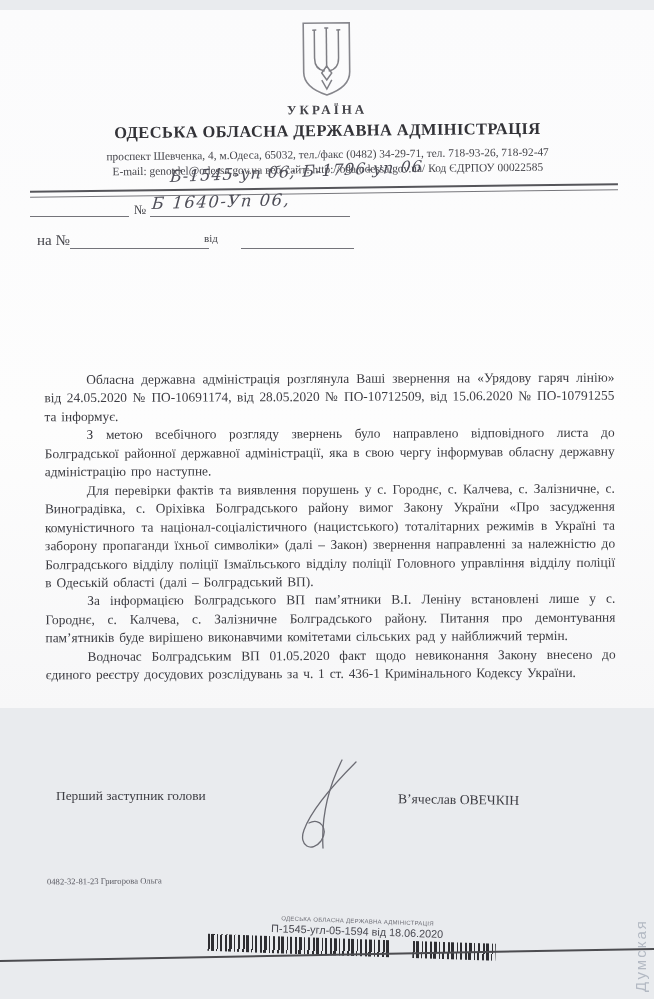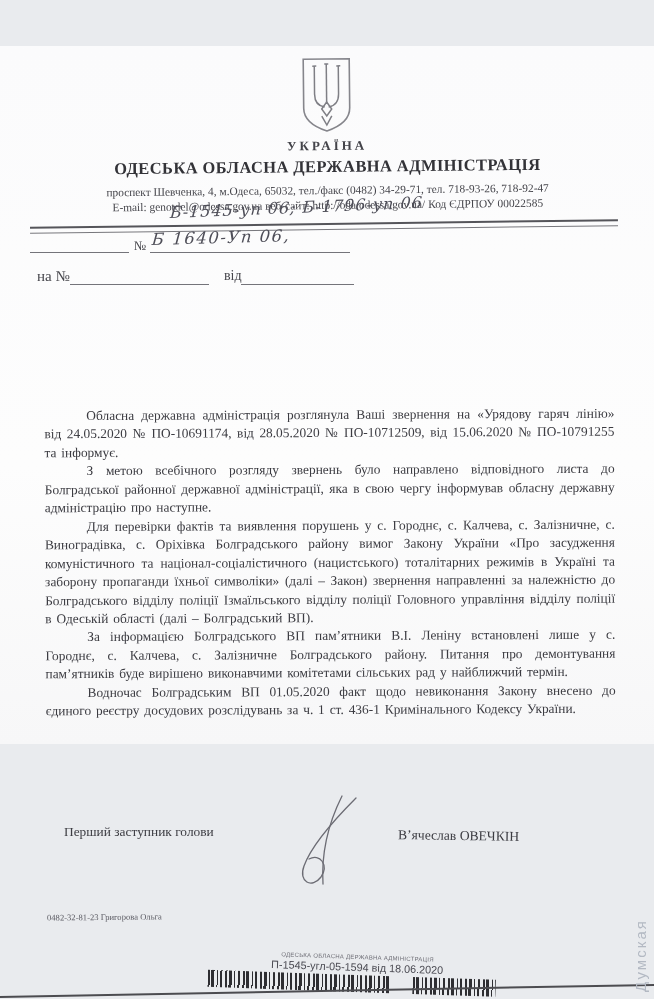--- a/index.html
+++ b/index.html
@@ -5,21 +5,20 @@
   html, body { margin:0; padding:0; }
   body {
     width:654px; height:999px; position:relative; overflow:hidden;
     background:#e9ebee;
     font-family:"Liberation Serif", serif;
     color:#3c3c42;
   }
   .page {
     position:absolute; left:0; top:10px; width:654px; height:698px;
     background:linear-gradient(180deg,#fbfbfc 0%, #fdfdfd 60%, #f7f7f8 100%);
-    margin-top:36px;
   }
   .abs { position:absolute; }
 
   
   .letterhead { left:0; top:0; width:100%; height:180px; transform:rotate(-0.6deg); }
   .emblem { left:294px; top:10px; }
   .country   { left:0; top:92px;  width:100%; text-align:center; font-weight:bold;
                font-size:13px; letter-spacing:3px; color:#44444a; }
   .org-name  { left:0; top:111px; width:100%; text-align:center; font-weight:bold;
                font-size:16.5px; letter-spacing:0.4px; color:#333338; }
@@ -35,30 +34,30 @@
   .hw-top { left:170px; top:157px; font-size:16px; transform:rotate(-2.3deg) skewX(-6deg);
             letter-spacing:1px; white-space:nowrap; }
   .blank-line { border-bottom:1.1px solid #74747a; height:16px; display:block; }
   .bl-1 { left:30px;  top:190px; width:99px;  }
   .no-label  { left:134px; top:192px; font-size:13px; color:#46464c; }
   .hw-number { left:152px; top:184px; font-size:16.5px; transform:rotate(-1.6deg) skewX(-6deg);
                letter-spacing:1.5px; white-space:nowrap; }
   .bl-2 { left:150px; top:190px; width:200px; }
   .na-label  { left:37px;  top:222px; font-size:15px; color:#46464c; }
   .bl-3 { left:70px;  top:222px; width:139px; }
-  .vid-label { left:224px; top:222px; font-size:14px; color:#46464c; }
+  .vid-label { left:204px; top:222px; font-size:11px; color:#46464c; }
   .bl-4 { left:241px; top:222px; width:113px; }
 
   
   .body-text { left:45px; top:360px; width:570px; transform:rotate(-0.25deg); }
   .body-text p { margin:0; font-size:13.4px; line-height:18.45px; text-align:justify;
                  text-indent:42px; color:#3c3c42; word-spacing:1.5px; }
 
   
-  .sig-title { left:64px;  top:778px; font-size:13.4px;text-align:right; }
+  .sig-title { left:56px;  top:778px; font-size:13.4px;text-align:right; }
   .sig-svg   { left:276px; top:746px; }
   .sig-name  { left:398px; top:782px; font-size:13.6px; transform:rotate(0.8deg); }
 
   
   .executor { left:47px; top:866px; font-size:8.6px; color:#5a5a62; transform:rotate(-0.5deg); }
   .stamp { left:198px; top:908px; width:318px; text-align:center; transform:rotate(2deg);
            font-family:"Liberation Sans", sans-serif; }
   .stamp-org { font-size:6px; letter-spacing:0.25px; color:#6d6d75; white-space:nowrap; }
   .stamp-num { font-size:10.8px; color:#4a4a52; margin-top:1px; white-space:nowrap; }
   .barcode-row { margin-top:2px; height:17px; display:flex; gap:22px; padding-left:10px; }

